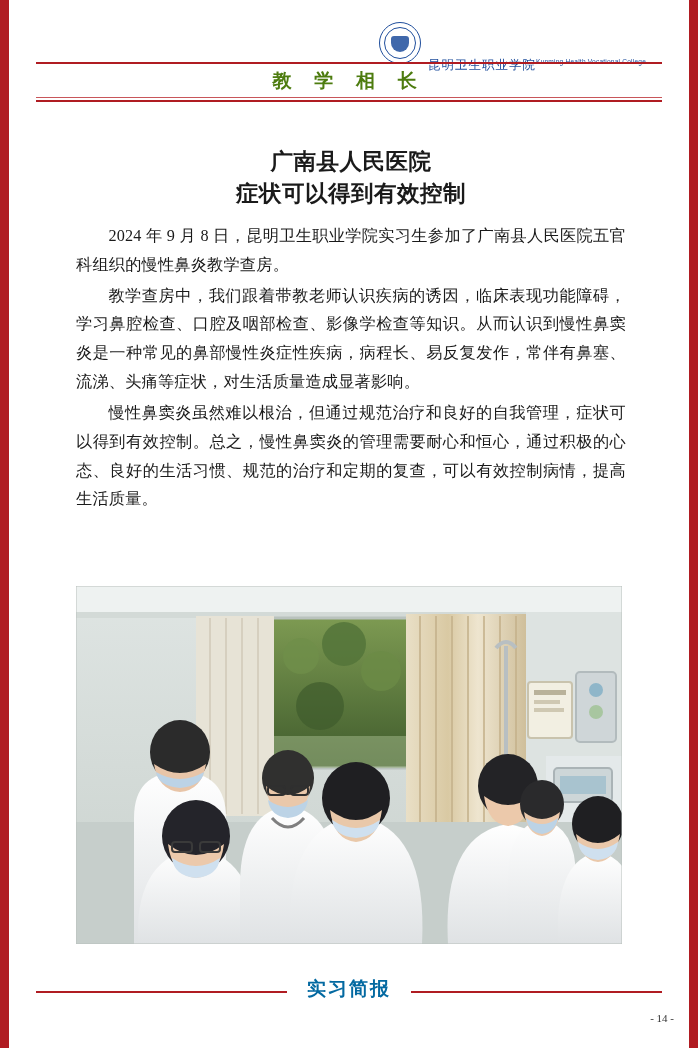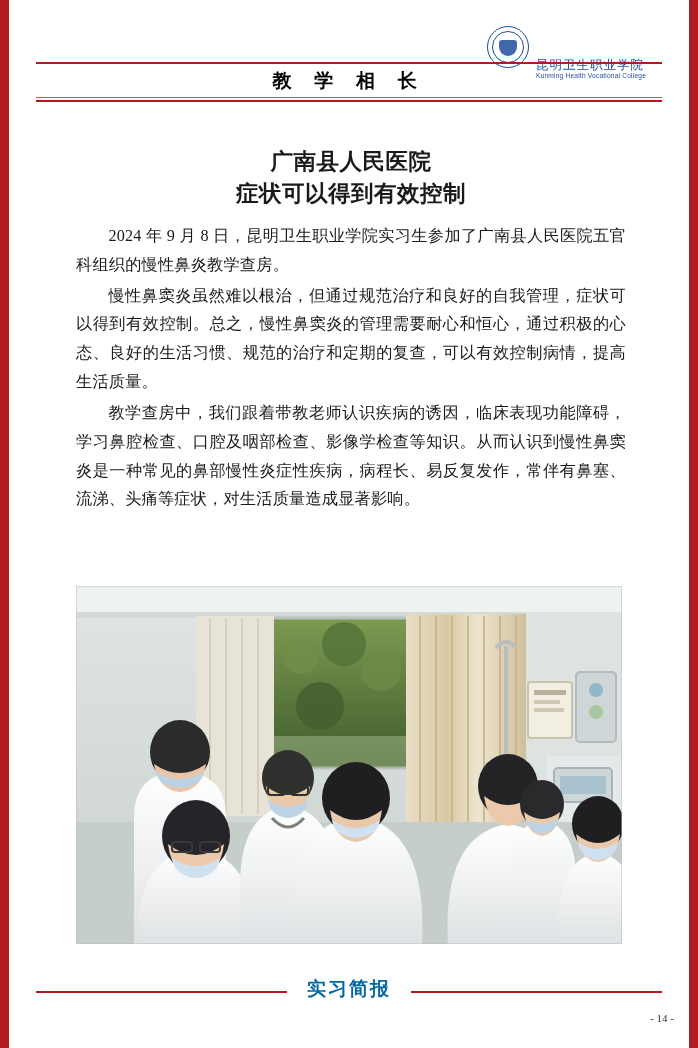--- a/index.html
+++ b/index.html
@@ -61,21 +61,21 @@
     content: "";
     position: absolute;
     left: 11px; top: 13px;
     width: 18px; height: 16px;
     border-radius: 3px 3px 9px 9px;
     background: #1f4e9c;
     opacity: .85;
   }
   .logo-text {
     display: flex;
-    flex-direction: column;
+    flex-direction: row;
     line-height: 1.15;
     margin-top: 44px;
   }
   .logo-cn {
     font-size: 12.5px;
     color: #1f4e9c;
     letter-spacing: 1px;
     font-family: "Liberation Serif", serif;
     white-space: nowrap;
   }
@@ -103,21 +103,21 @@
     background: #b01c22;
   }
   .header-rule.top { top: 0; }
   .header-rule.bottom { bottom: 0; }
   .header-rule.bottom2 { bottom: 4px; height: 1px; background: #c8565a; }
   .header-title {
     position: absolute;
     left: 0; right: 0;
     top: 6px;
     text-align: center;
-    color: #000000;
+    color: #4d7c0f;
     font-size: 19px;
     font-weight: bold;
     letter-spacing: 9px;
     font-family: "Liberation Serif", "DejaVu Serif", serif;
   }
 
   
   .article {
     position: absolute;
     left: 76px;
@@ -216,22 +216,22 @@
     <div class="header-rule bottom2"></div>
   </div>
 
   <div class="article">
     <div class="doc-title">
       <div>广南县人民医院</div>
       <div>症状可以得到有效控制</div>
     </div>
     <div class="body-text">
       <p>2024 年 9 月 8 日，昆明卫生职业学院实习生参加了广南县人民医院五官科组织的慢性鼻炎教学查房。</p>
+      <p>教学查房中，我们跟着带教老师认识疾病的诱因，临床表现功能障碍，学习鼻腔检查、口腔及咽部检查、影像学检查等知识。从而认识到慢性鼻窦炎是一种常见的鼻部慢性炎症性疾病，病程长、易反复发作，常伴有鼻塞、流涕、头痛等症状，对生活质量造成显著影响。</p>
       <p>慢性鼻窦炎虽然难以根治，但通过规范治疗和良好的自我管理，症状可以得到有效控制。总之，慢性鼻窦炎的管理需要耐心和恒心，通过积极的心态、良好的生活习惯、规范的治疗和定期的复查，可以有效控制病情，提高生活质量。</p>
-      <p>教学查房中，我们跟着带教老师认识疾病的诱因，临床表现功能障碍，学习鼻腔检查、口腔及咽部检查、影像学检查等知识。从而认识到慢性鼻窦炎是一种常见的鼻部慢性炎症性疾病，病程长、易反复发作，常伴有鼻塞、流涕、头痛等症状，对生活质量造成显著影响。</p>
     </div>
   </div>
 
   <div class="photo">
     <svg width="546" height="358" viewBox="0 0 546 358" xmlns="http://www.w3.org/2000/svg">
       <defs>
         <linearGradient id="wall" x1="0" y1="0" x2="0" y2="1">
           <stop offset="0%" stop-color="#dfe5e3"></stop>
           <stop offset="100%" stop-color="#c9d1cd"></stop>
         </linearGradient>

